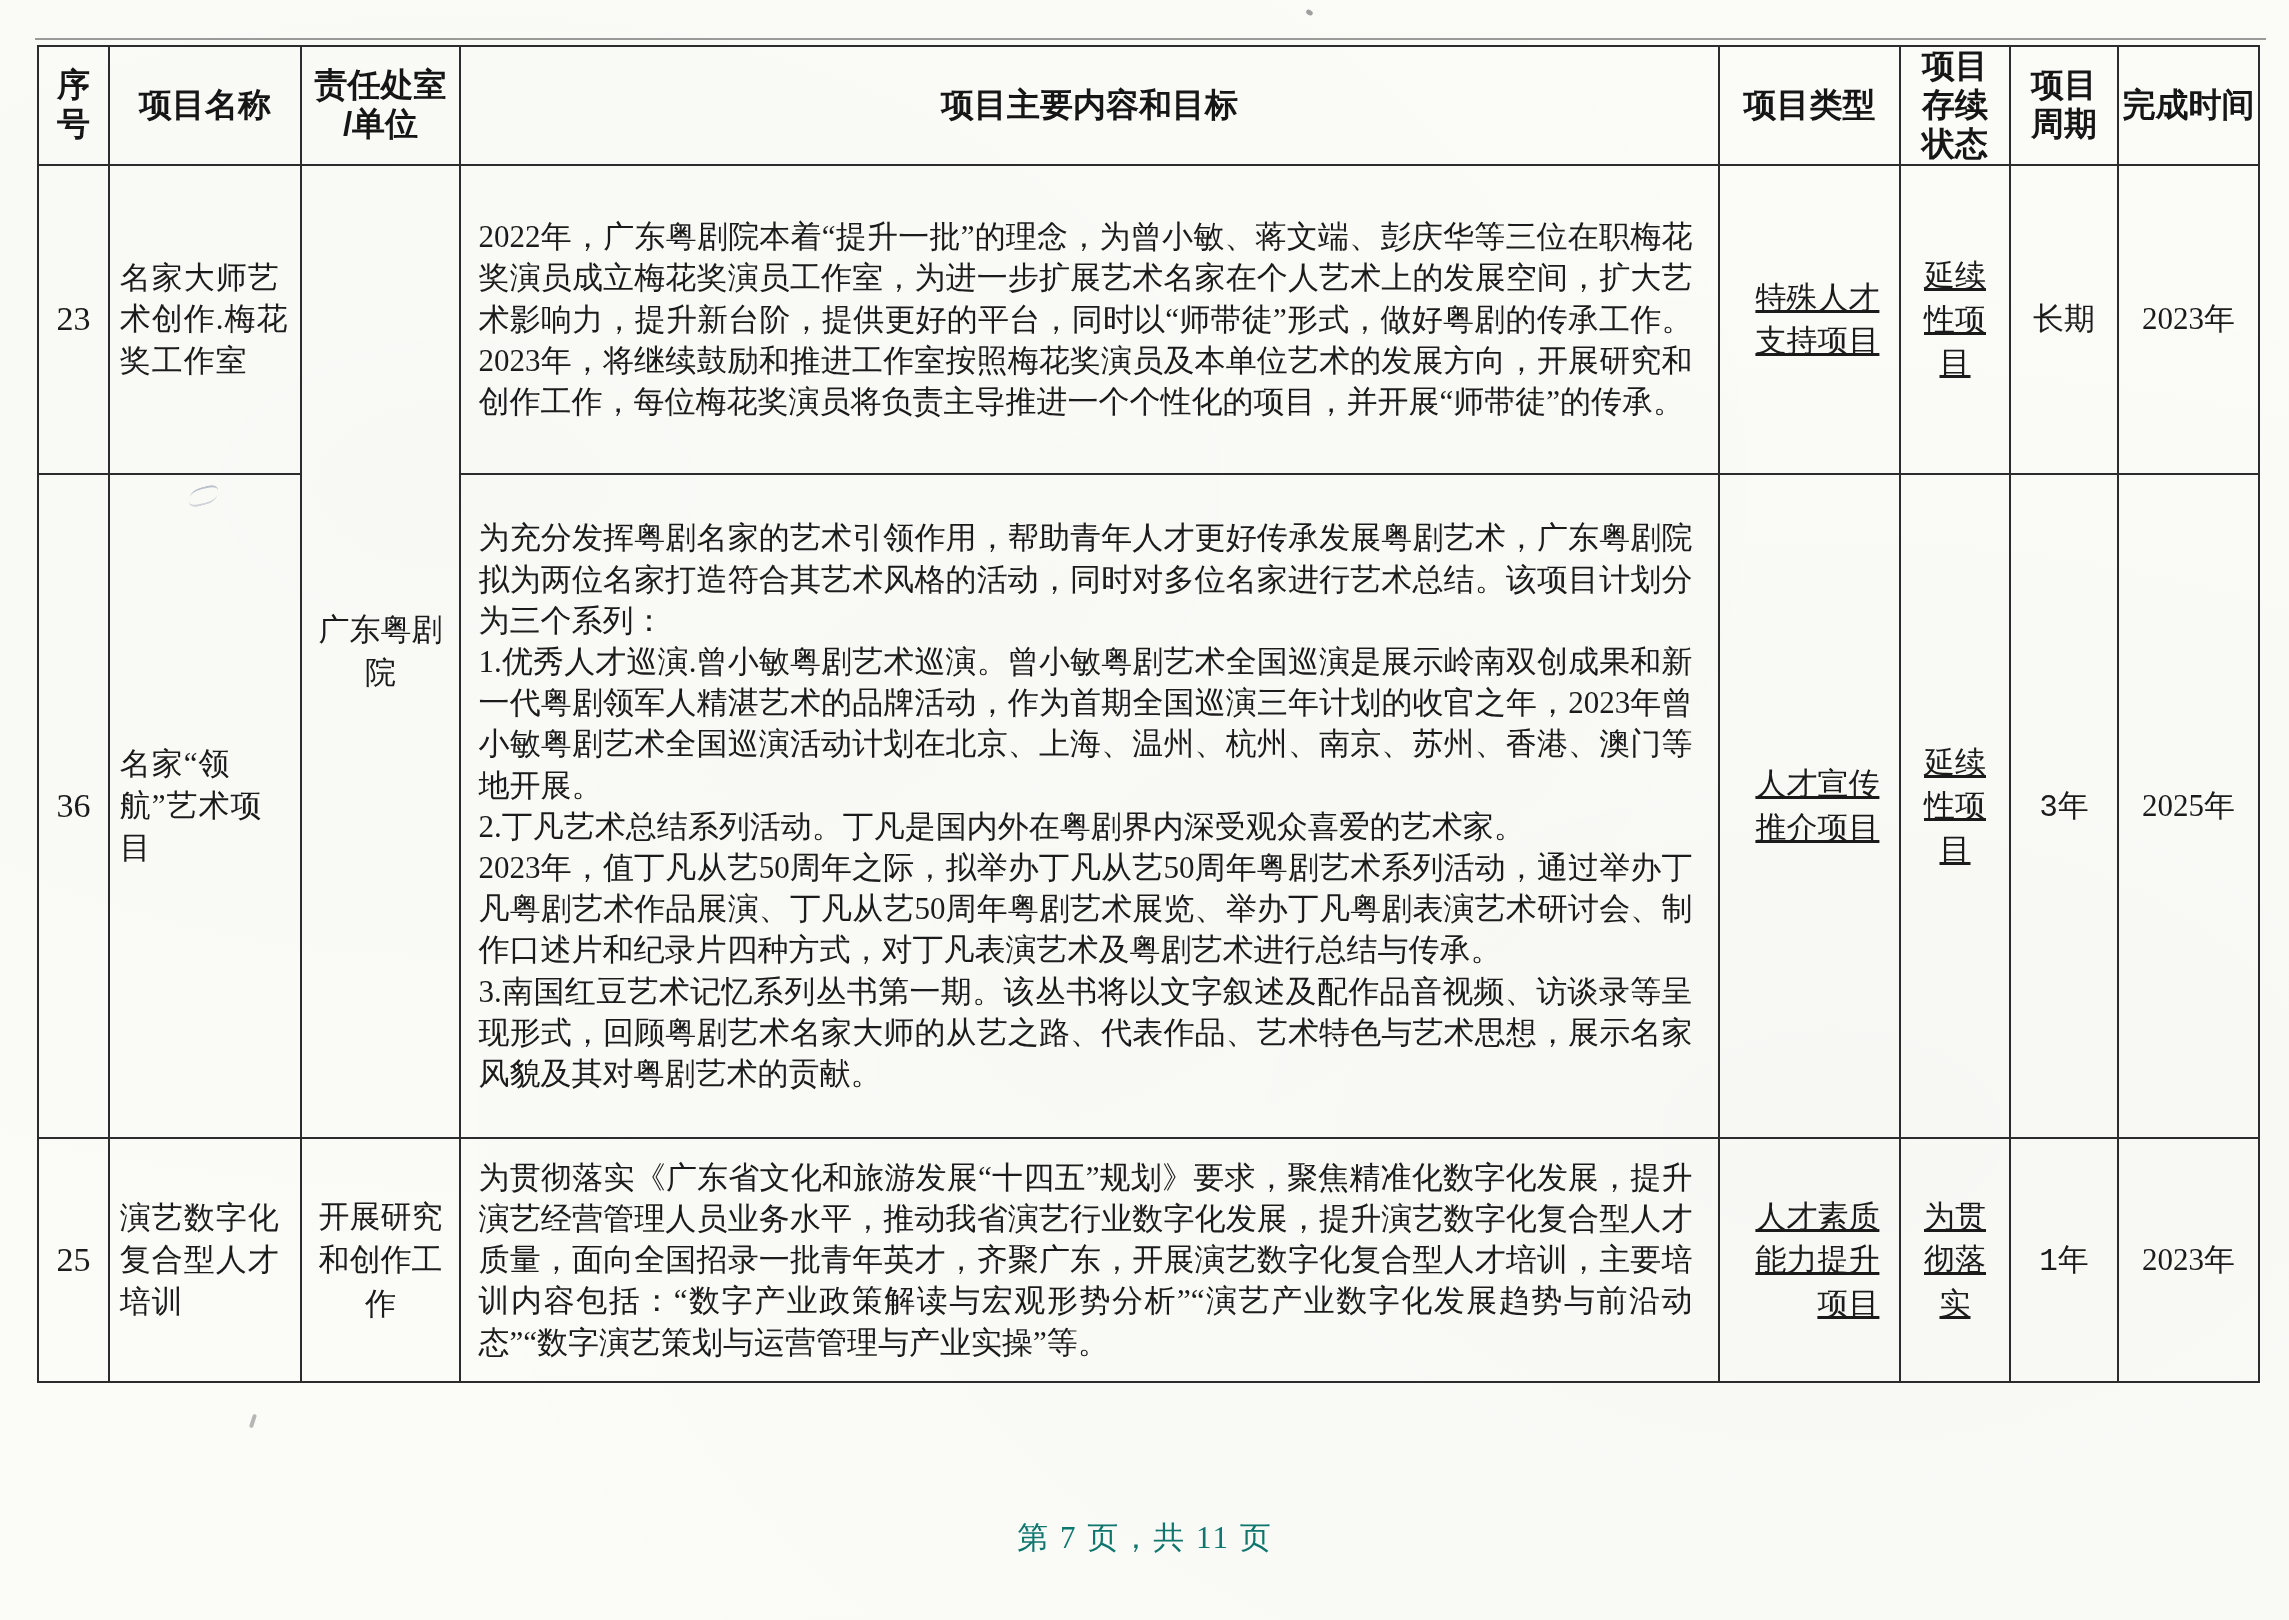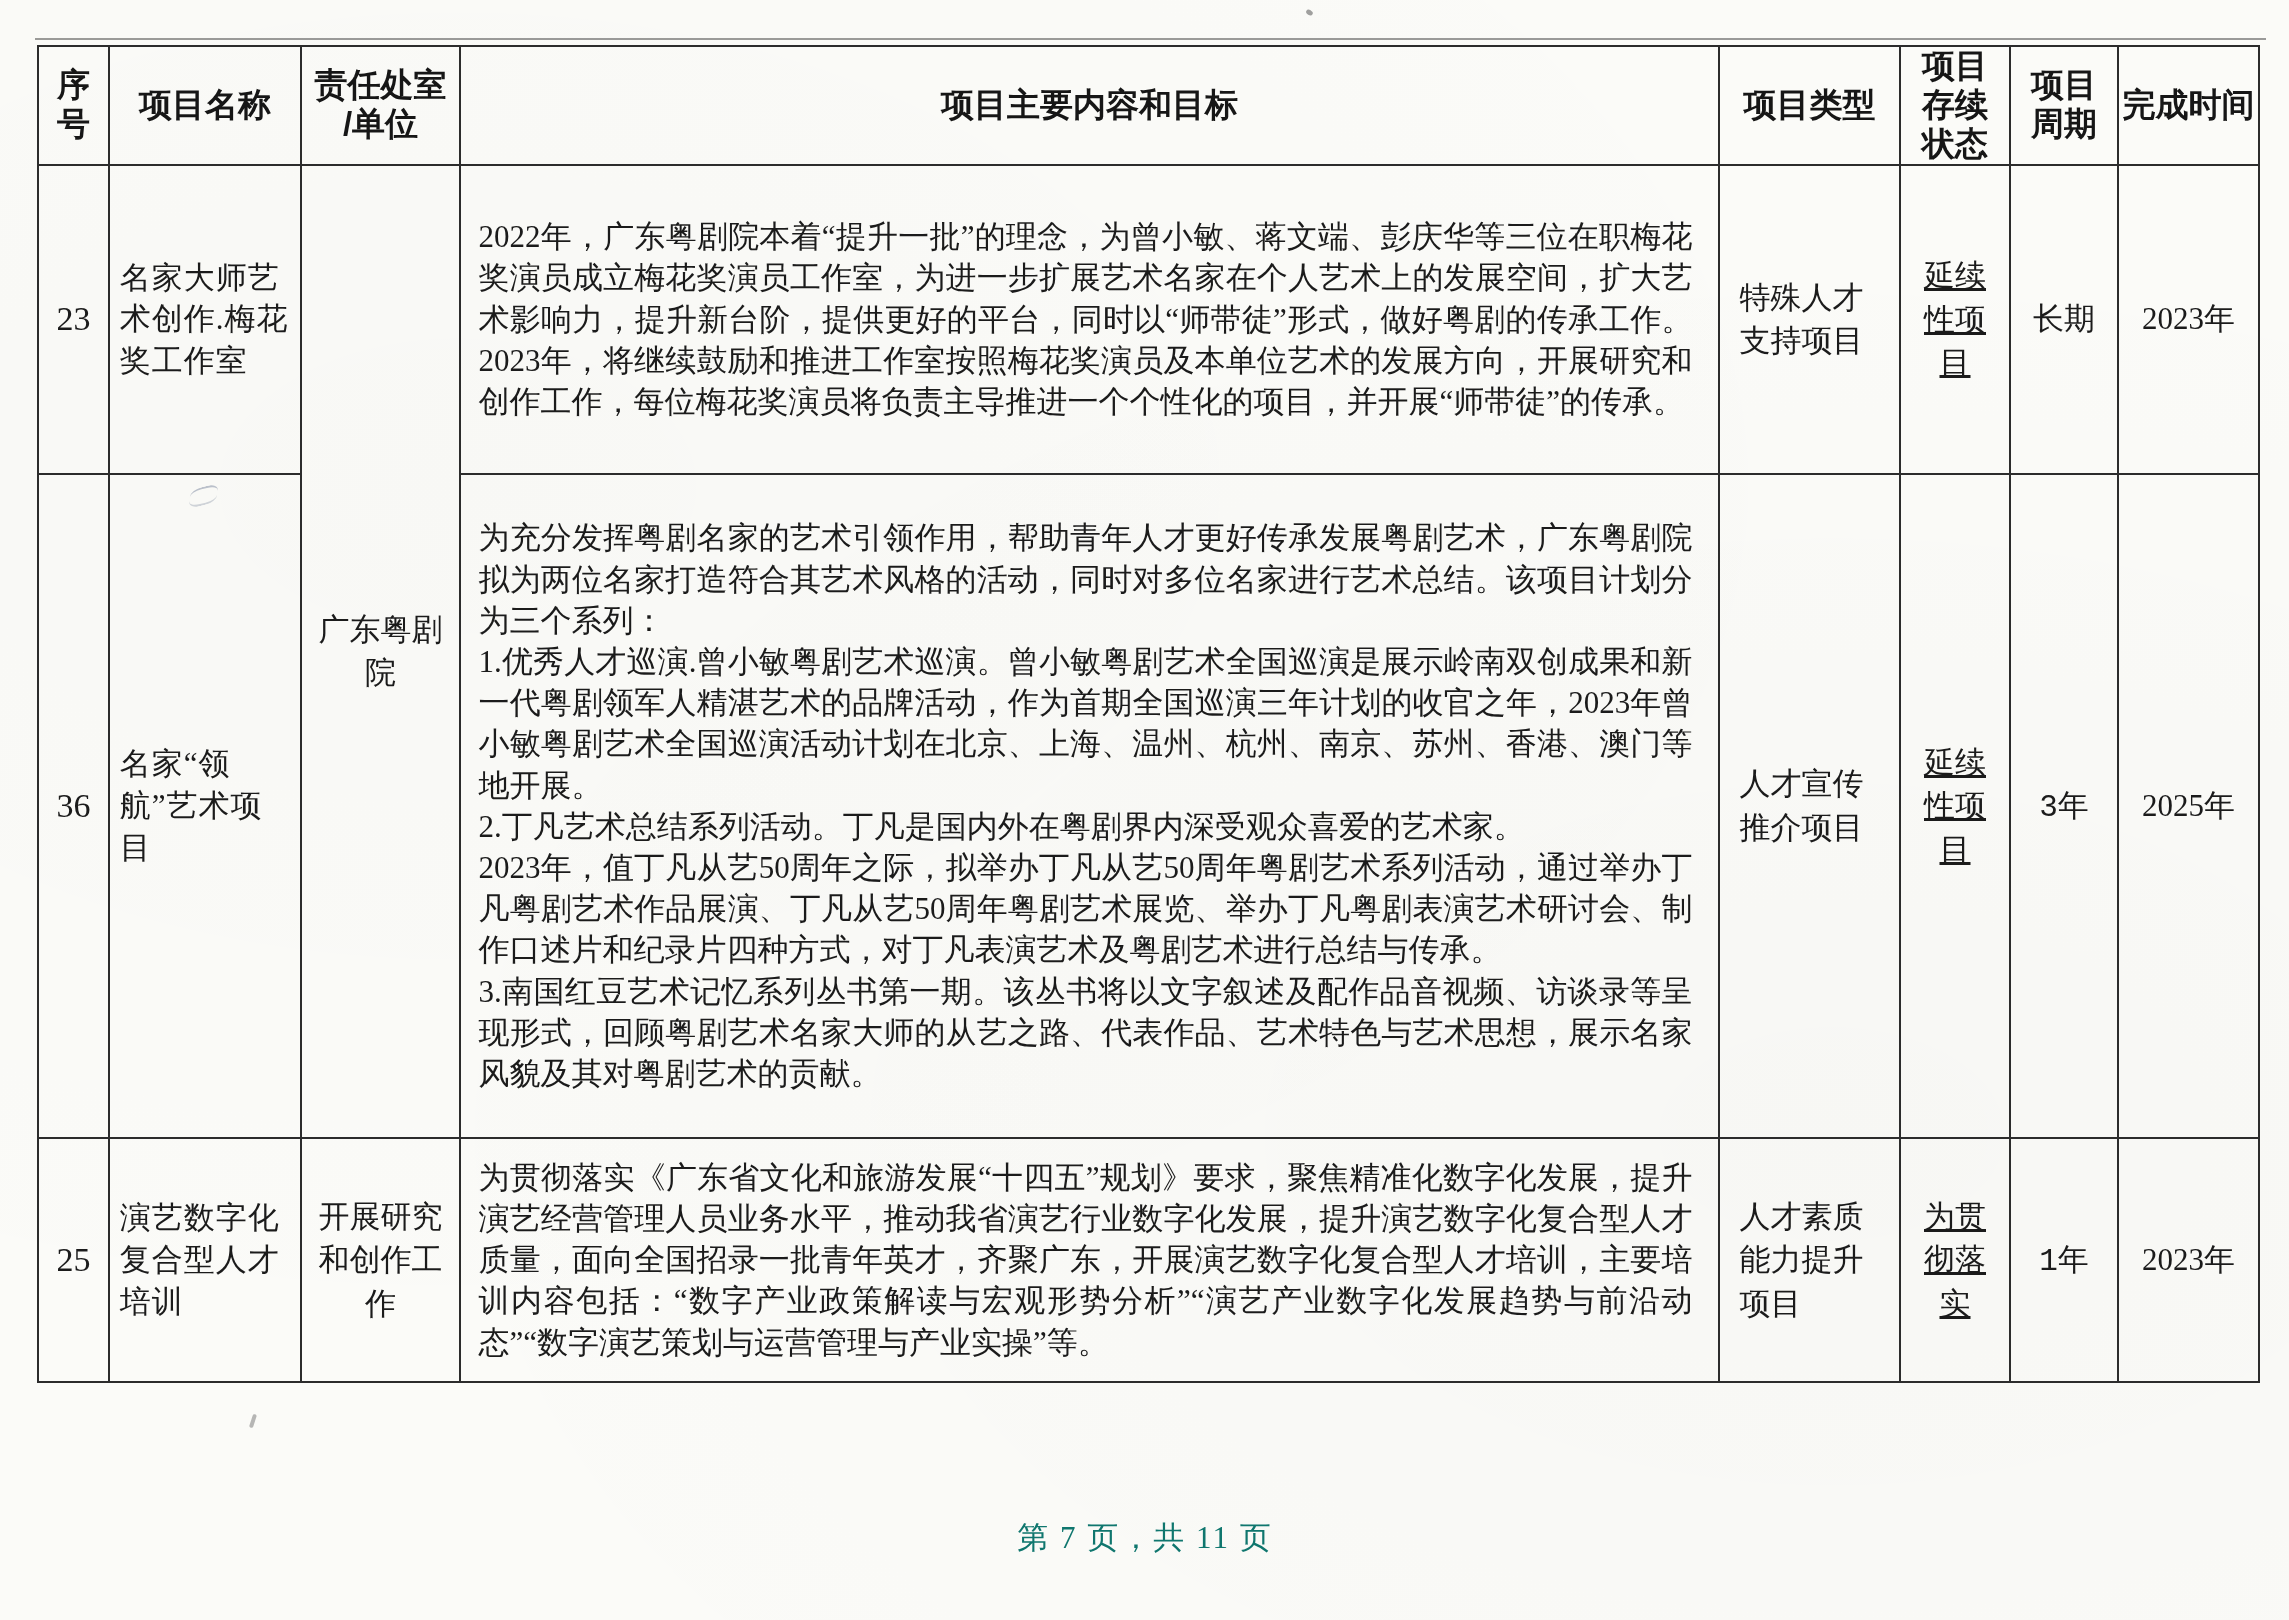--- a/index.html
+++ b/index.html
@@ -45,21 +45,21 @@
     text-align:left;padding:5.9px 9.8px;line-height:1.35;
     letter-spacing:1px;
   }
   td.c-unit{text-align:center;line-height:1.4;padding:3.9px 7.8px;}
   td.c-content{
     text-align:justify;text-justify:inter-ideograph;
     white-space:pre-line;
     padding:11.8px 25.5px 11.8px 17.6px;
     line-height:1.33;
   }
-  td.c-type{text-align:left;line-height:1.4;padding:3.9px 19.6px;}
+  td.c-type{text-align:right;line-height:1.4;padding:3.9px 19.6px;text-decoration:underline;}
   td.c-status{text-align:center;line-height:1.4;padding:3.9px 13.7px;text-decoration:underline;}
   td.c-period{text-align:center;padding:2px;font-family:Liberation Mono, monospace;}
   td.c-completion{text-align:center;padding:10px;}
   .page-footer{
     position:absolute;left:0;top:1517px;width:2290px;
     text-align:center;font-size:31px;letter-spacing:2px;color:#0f766e;
   }
   
   .artifact-squiggle{
     position:absolute;left:189px;top:487px;width:29px;height:13.7px;

